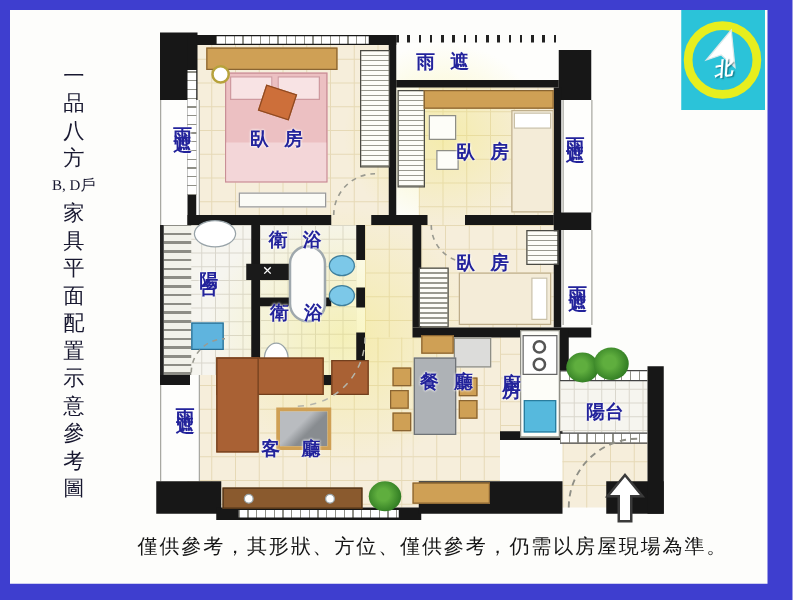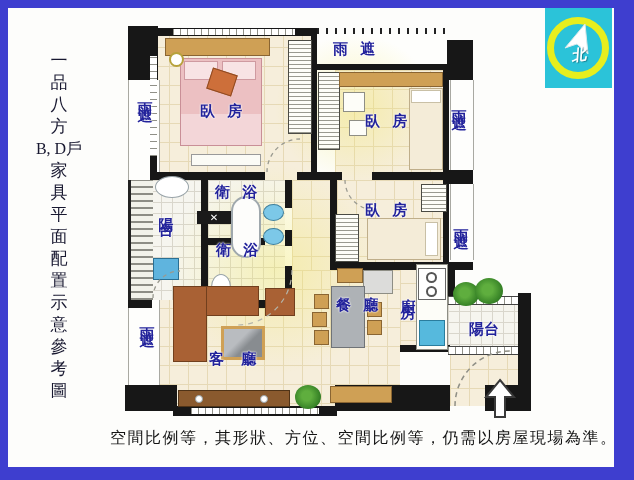--- a/index.html
+++ b/index.html
@@ -4,21 +4,21 @@
 <style>
   html,body{margin:0;padding:0;}
   #shot{position:relative;width:634px;height:480px;background:#3e3ecf;overflow:hidden;
         font-family:"Liberation Sans",sans-serif;}
   #canvas{position:absolute;left:8px;top:8px;width:606px;height:459px;background:#fdfdfb;}
   .abs{position:absolute;}
   
   #side-title{position:absolute;left:36px;top:52px;width:46px;display:flex;flex-direction:column;
               align-items:center;font-family:"Liberation Serif",serif;color:#181830;}
   #side-title .ch{font-size:17px;line-height:17px;margin-bottom:5px;}
-  #side-title .ch.small{font-size:16px;letter-spacing:0;white-space:nowrap;font-family:Liberation Serif, serif;}
+  #side-title .ch.small{font-size:12px;letter-spacing:0;white-space:nowrap;font-family:Liberation Serif, serif;}
   
   #compass{position:absolute;left:545px;top:8px;width:67px;height:80px;background:#2bc3d9;}
   #compass .ring{position:absolute;left:2px;top:9px;width:48px;height:48px;border:7px solid #e7ee1e;
                  border-radius:50%;background:#2bc3d9;}
   #compass .north{position:absolute;left:0;right:0;top:38px;text-align:center;color:#fff;
                   font-weight:bold;font-style:italic;font-size:15px;transform:rotate(-10deg);
                   text-shadow:1px 1px 1px rgba(0,60,70,.5);}
   
   #plan{position:absolute;left:125px;top:14px;width:412px;height:406px;}
   .wall{position:absolute;background:#171717;}
@@ -228,15 +228,15 @@
     <div class="lbl" style="left:90px;top:169px">衛 浴</div>
     <div class="lbl" style="left:91px;top:227px">衛 浴</div>
     <div class="vlbl" style="left:15px;top:301px">雨遮</div>
     <div class="lbl wide" style="left:84px;top:336px">客 廳</div>
     <div class="lbl" style="left:211px;top:282px">餐 廳</div>
     <div class="vlbl" style="left:276px;top:271px;letter-spacing:6px">廚房</div>
     <div class="lbl" style="left:344px;top:306px">陽台</div>
   </div>
 
   <div id="disclaimer">
-    <div>空間比例等，其形狀、方位、空間比例等，仍需以房屋現場為準。</div>
+    <div>僅供參考，其形狀、方位、僅供參考，仍需以房屋現場為準。</div>
   </div>
 </div>
 
 </body></html>

